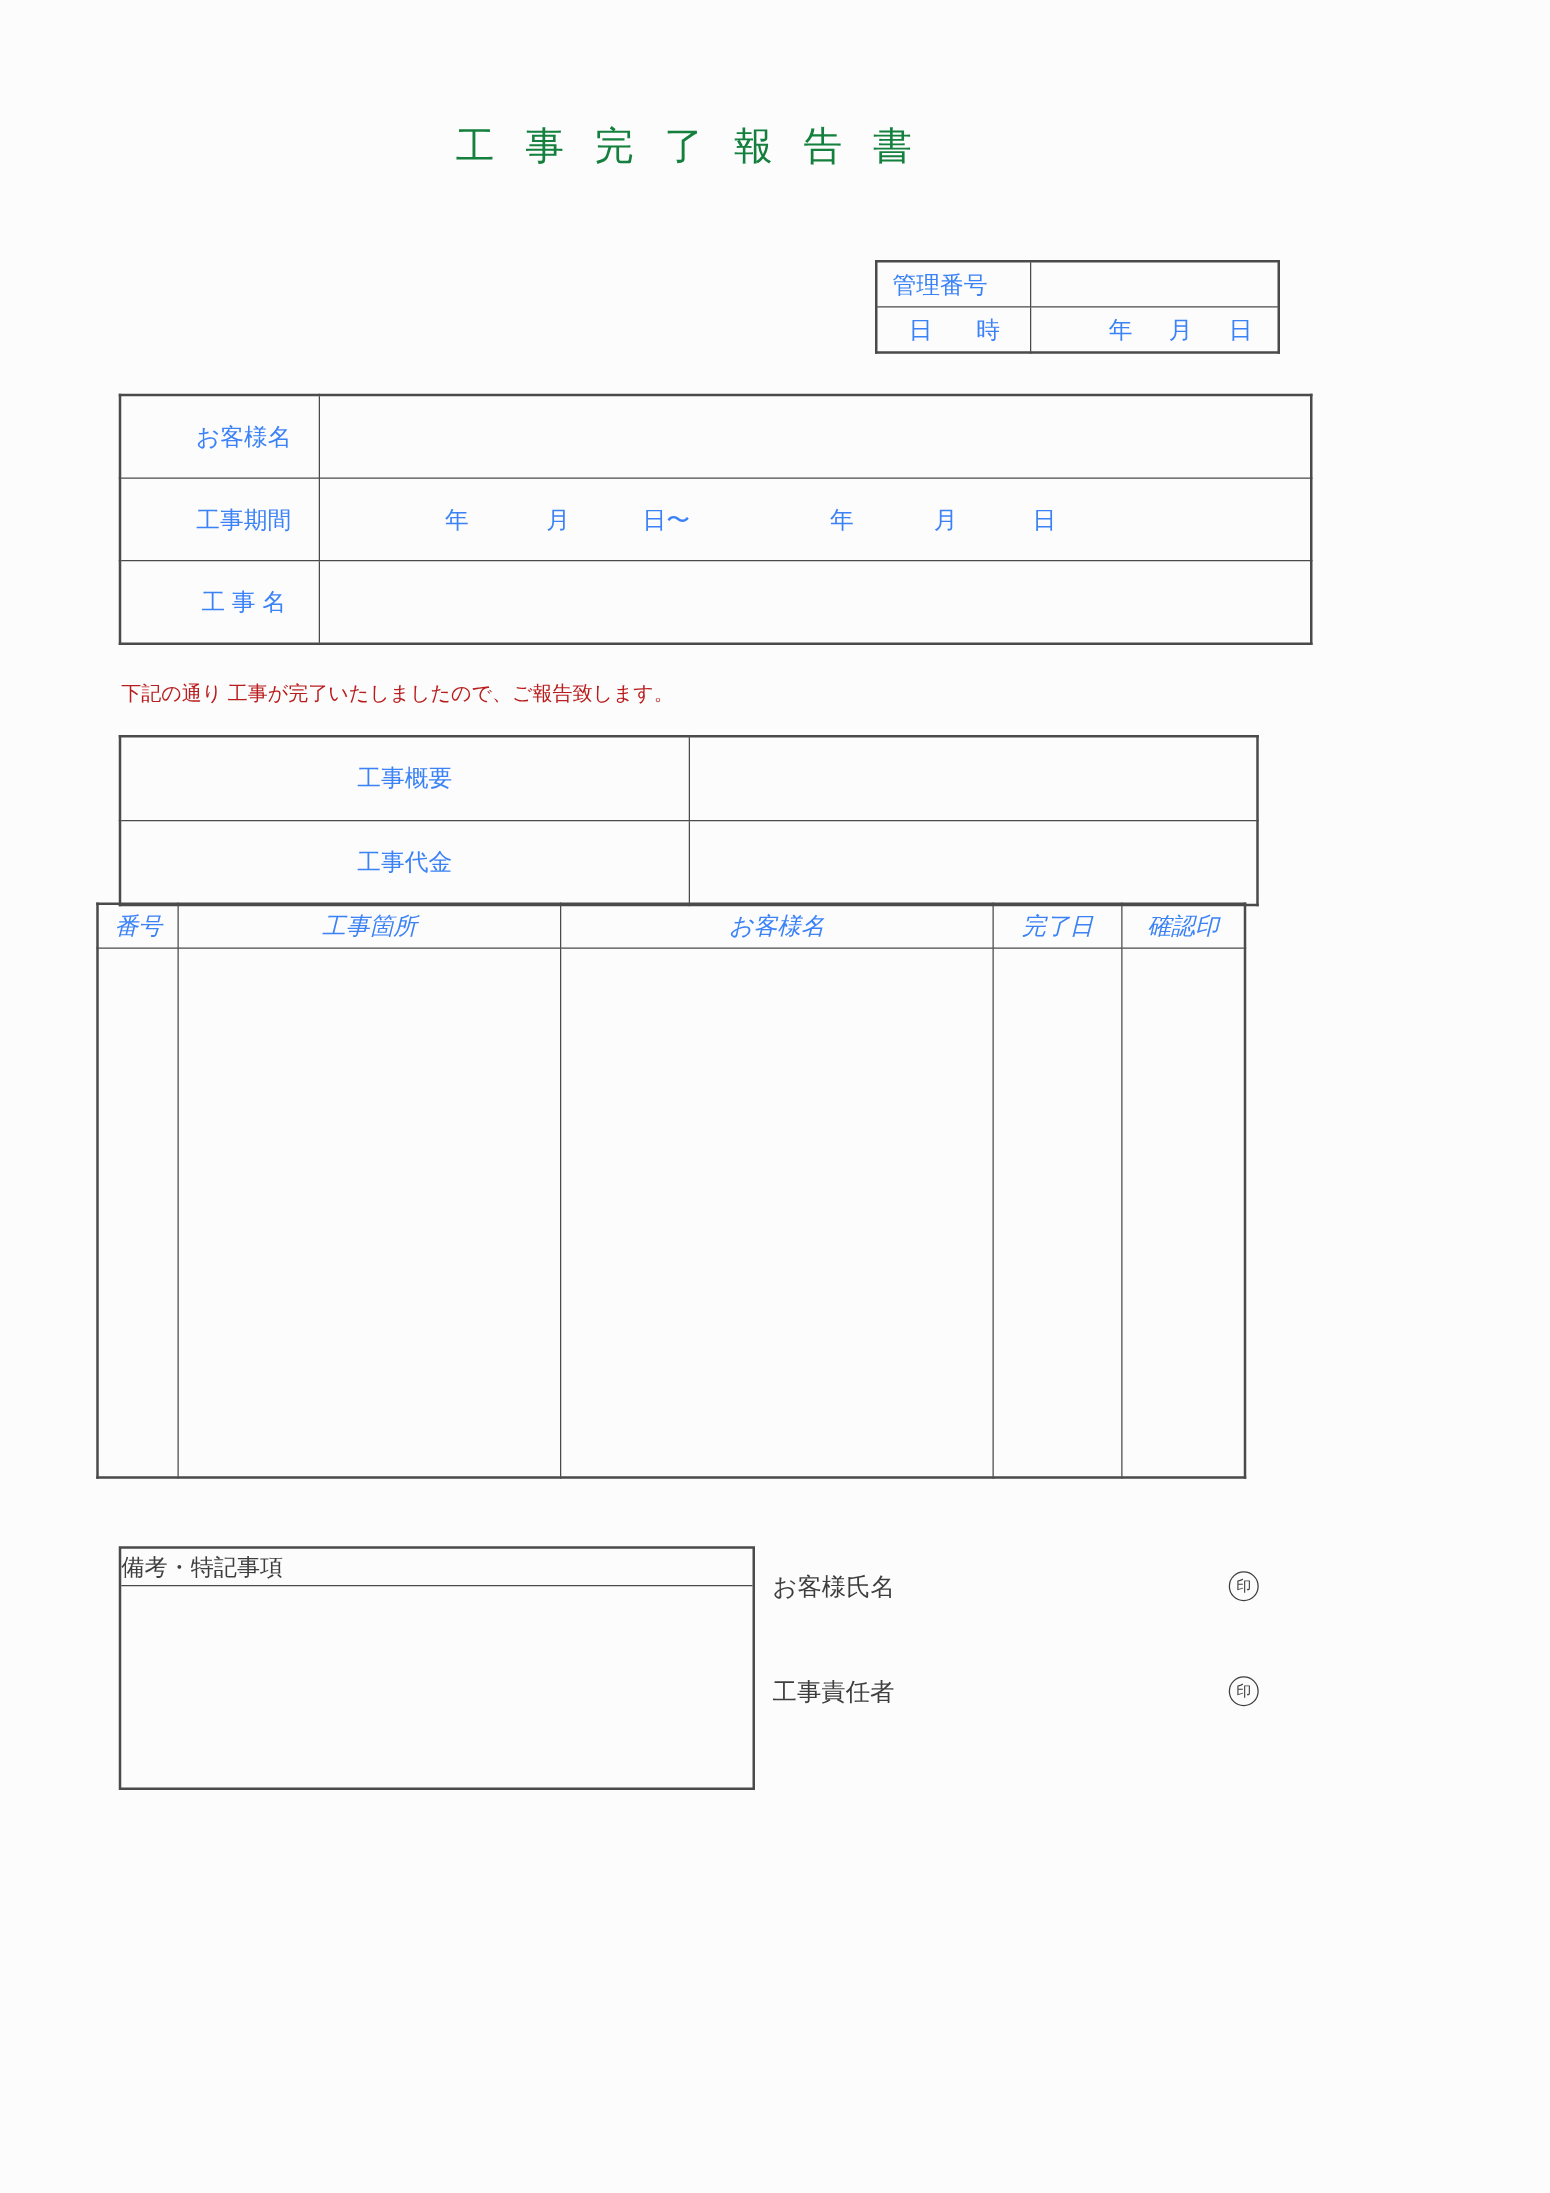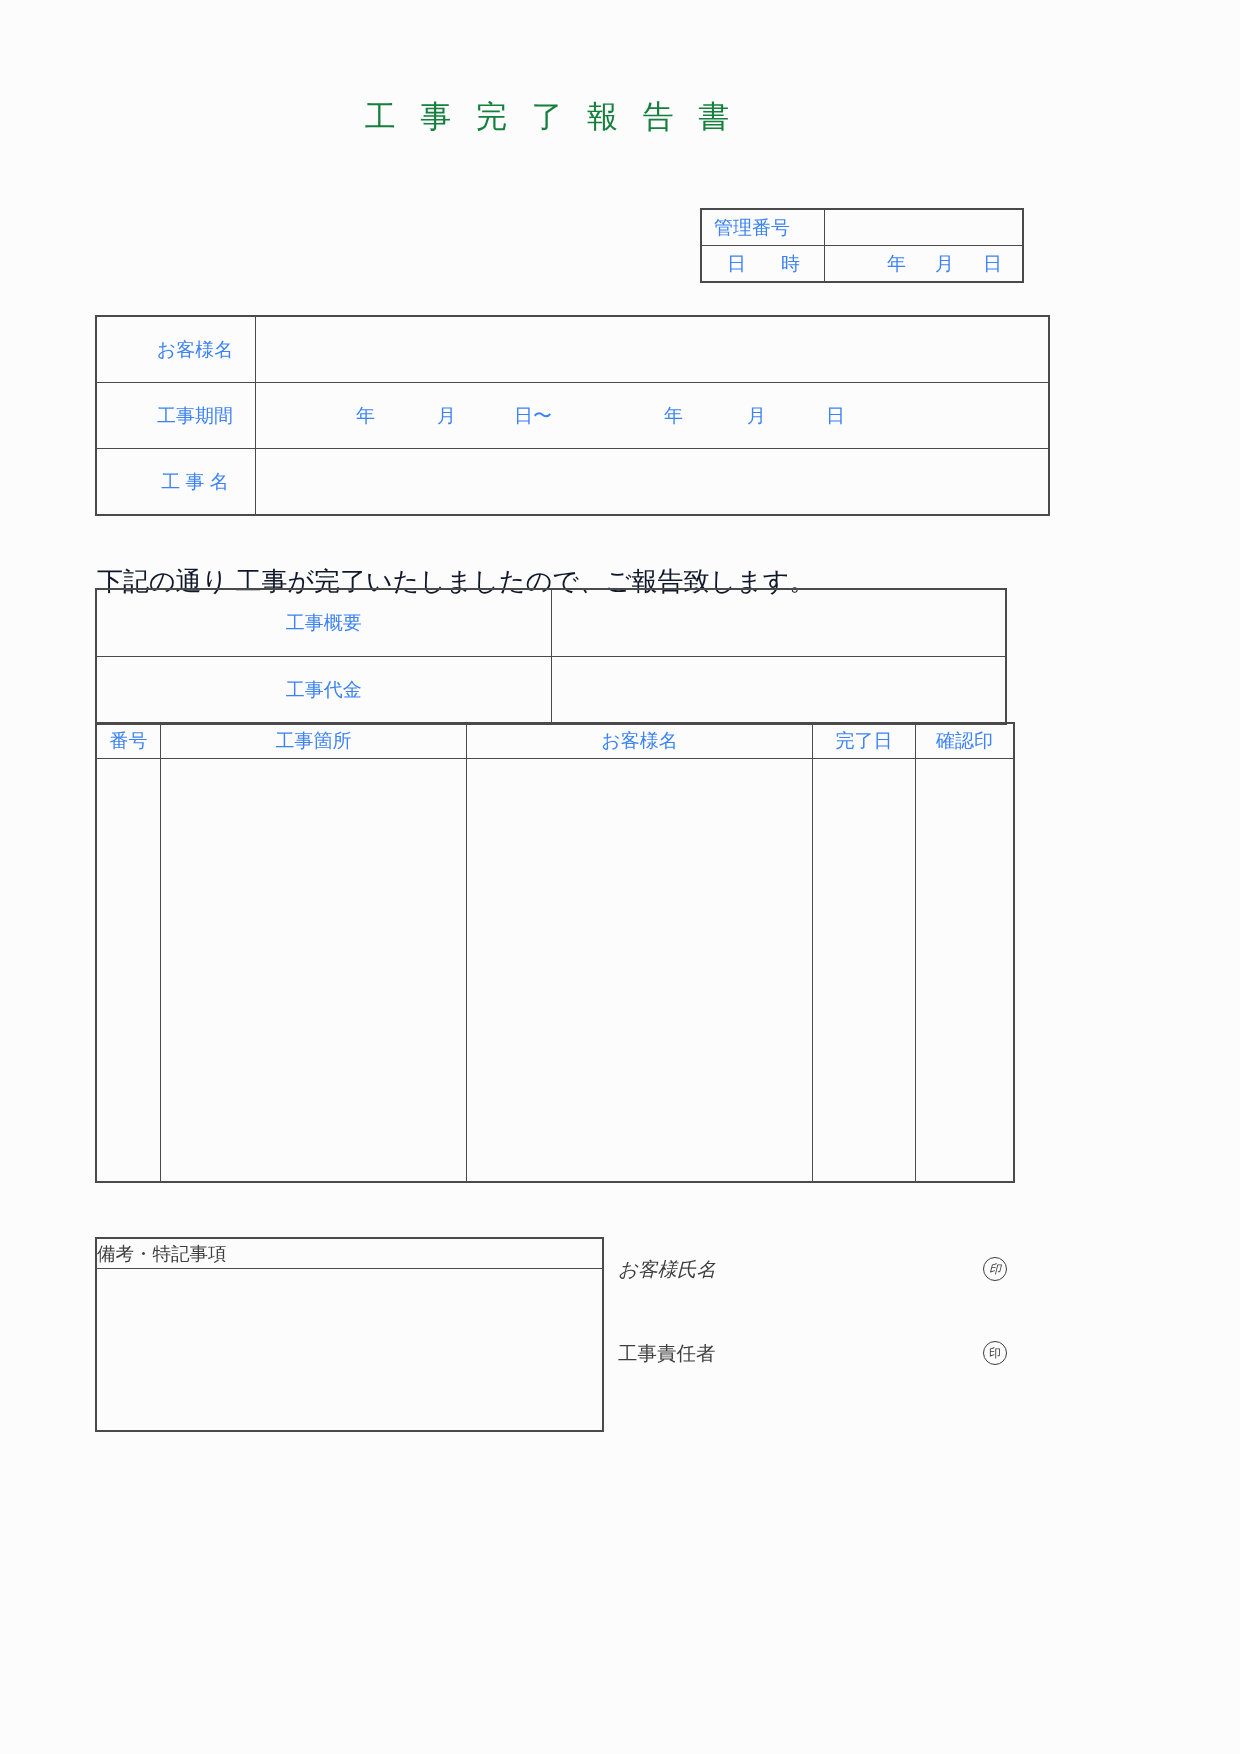--- a/index.html
+++ b/index.html
@@ -50,31 +50,31 @@
   .main td { height: 65px; }
   .main .lbl { text-align: center; padding-left: 38px; }
   .main .period { padding-left: 100px; }
   .main .period .pt0 { margin-right: 62px; }
   .main .period .pt1 { margin-right: 58px; }
   .main .period .pt2 { margin-right: 112px; }
   .main .period .pt3 { margin-right: 64px; }
   .main .period .pt4 { margin-right: 60px; }
 
   .notice {
-    position: absolute; left: 97px; top: 564px;
-    font-size: 26px; color: #0f172a;
+    position: absolute; left: 97px; top: 545px;
+    font-size: 16px; color: #b91c1c;
   }
 
   
   .summary { left: 95px; top: 588px; width: 912px; }
   .summary td { height: 66px; }
   .summary .lbl { text-align: center; }
 
   
-  .detail { left: 95px; top: 722px; width: 912px; }
+  .detail { left: 77px; top: 722px; width: 912px; font-style: italic; }
   .detail td { text-align: center; }
   .detail .head td { height: 34px; }
   .detail .bodyrow td { height: 422px; }
 
   
   .remarks {
     position: absolute; left: 95px; top: 1237px;
     width: 505px; height: 191px;
     border: 2px solid #4a4a4a;
     background: transparent;
@@ -84,21 +84,21 @@
     border-bottom: 1px solid #4a4a4a;
     font-size: 18.5px;
   }
   .remarks-body { height: 158px; font-size: 18px; padding: 4px 8px; }
 
   
   .sig {
     position: absolute; left: 618px; width: 389px; height: 30px;
     display: flex; align-items: center; justify-content: space-between;
   }
-  .sig0 { top: 1254px; font-style: italic; }
+  .sig0 { top: 1254px; }
   .sig1 { top: 1338px; }
   .sig-label { font-size: 19.5px; color: #3e3e3e; }
   .seal {
     width: 24px; height: 24px;
     border: 1.5px solid #3e3e3e; border-radius: 50%;
     display: inline-flex; align-items: center; justify-content: center;
     box-sizing: border-box;
   }
   .seal-ch { font-size: 12px; line-height: 1; }
 </style>

